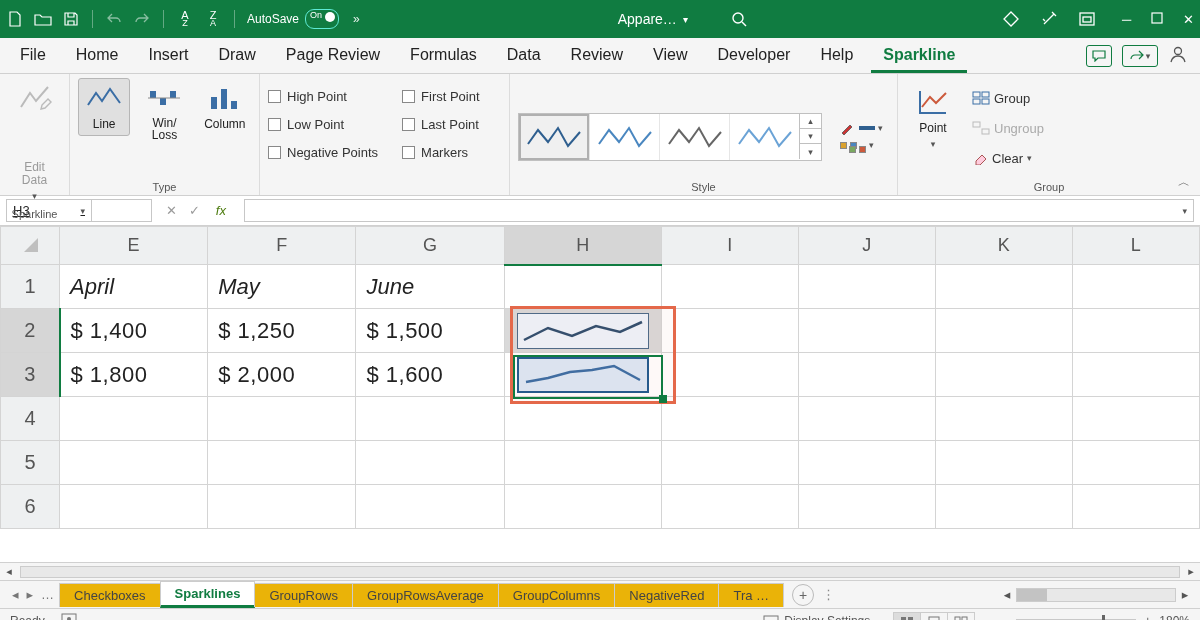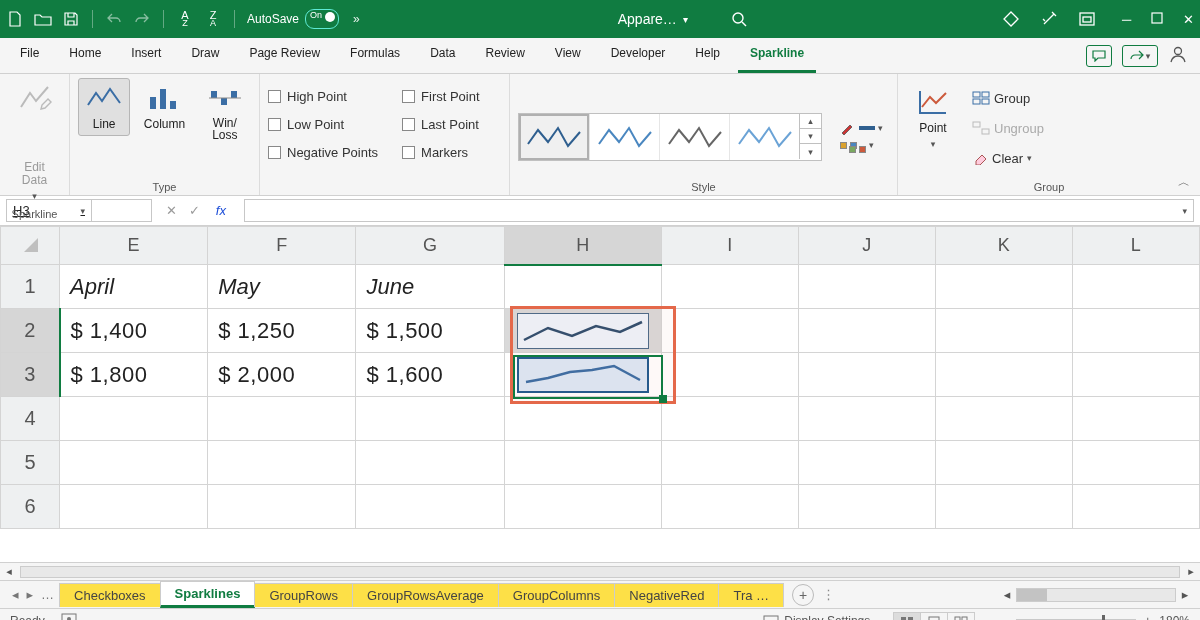--- a/index.html
+++ b/index.html
@@ -9,21 +9,21 @@
   .title-icon { width: 18px; height: 18px; display: inline-flex; align-items:center; justify-content:center; }
   .title-sep { width:1px; height:18px; background: rgba(255,255,255,0.35); margin:0 2px; }
   .autosave { display:flex; align-items:center; gap:6px; font-size:12px; }
   .autosave-toggle { width:34px; height:20px; border:1px solid #5eead4; border-radius:9px; position:relative; }
   .autosave-toggle::after { content:""; position:absolute; width:10px; height:10px; border-radius:50%; background:#fff; top:2px; right:3px; }
   .flex-spacer { flex: 1; }
   .workbook-name { display:flex; align-items:center; gap:6px; font-size:14px;}
   .winbtns { display:flex; gap:20px; align-items:center; margin-left:20px; }
 
   .menubar { height: 36px; background: #f5f5f5; border-bottom:1px solid #d0d0d0; display:flex; align-items:stretch; padding: 0 8px; gap: 6px; }
-  .menubar .mitem { padding: 8px 12px; cursor:pointer; font-size:12px; }
+  .menubar .mitem { padding: 8px 12px; cursor:pointer; font-size:16px; }
   .menubar .mitem.active { color:#107c41; border-bottom:3px solid #107c41; font-weight:600; }
   .menubar .right-tools { margin-left:auto; display:flex; align-items:center; gap:10px; padding-right:4px; }
   .comment-box { width:26px; height:22px; border:1px solid #107c41; border-radius:3px; display:flex; align-items:center; justify-content:center; }
   .share-box { width:36px; height:22px; border:1px solid #107c41; border-radius:3px; display:flex; align-items:center; justify-content:center; gap:2px; }
 
   .ribbon { height: 122px; background:#f5f5f5; border-bottom:1px solid #d0d0d0; display:flex; align-items:stretch; position:relative;}
   .rgroup { border-right:1px solid #dcdcdc; padding: 4px 8px 2px 8px; display:flex; flex-direction:column; }
   .rgroup-body { flex:1; display:flex; align-items:flex-start; gap:8px; }
   .rgroup-label { text-align:center; font-size:11px; color:#555; padding-top:2px;}
   .bigbtn { width:54px; display:flex; flex-direction:column; align-items:center; gap:4px; padding:4px 2px; font-size:12px; border:1px solid transparent; border-radius:3px;}
@@ -39,21 +39,21 @@
   .gallery-nav div:last-child { border-bottom:none; }
   .color-swatches { display:flex; flex-direction:column; gap:3px;}
   .color-row { display:flex; gap:3px; align-items:center;}
   .sw { width:16px; height:14px; border:1px solid #888;}
   .dd { font-size:9px; color:#555;}
   .ribbon-collapse { position:absolute; right:10px; bottom:4px; color:#555; font-size:12px; cursor:pointer;}
 
   .namebox-row { height:30px; border-bottom:1px solid #d0d0d0; display:flex; align-items:stretch; background:#fff;}
   .namebox { width:86px; border:1px solid #c7c7c7; margin:3px 0 3px 6px; display:flex; align-items:center; padding:4px 6px; font-size:13px; justify-content:space-between;text-decoration:underline;}
   .cancel-confirm { display:flex; align-items:center; gap:12px; padding:0 14px; color:#9a9a9a;}
-  .fx { font-style:italic; font-size:13px; color:#1d4ed8; padding:0 4px;}
+  .fx { font-style:italic; font-size:13px; color:#4d7c0f; padding:0 4px;}
   .formula-input { flex:1; border:1px solid #c7c7c7; margin:3px 6px 3px 0; display:flex; align-items:center; justify-content:flex-end; padding:0 6px; color:#888;}
 
   .grid-wrap { position:relative; height: 336px; overflow:hidden; user-select:none;}
   table.grid { border-collapse: collapse; table-layout: fixed; }
   .grid th, .grid td { border:1px solid #d4d4d4; }
   .corner { width:60px; height:38px; background:#eef0f1;}
   .colhdr { height:38px; background:#eef0f1; text-align:center; font-size:18px; color:#555; font-weight:400;}
   .colhdr.active { background:#d6d6d6; border-bottom:2px solid #107c41;}
   .rowhdr { width:60px; background:#eef0f1; text-align:center; font-size:20px; color:#555; font-weight:400;}
   .rowhdr.active { background:#d6d6d6; border-right:2px solid #107c41;}
@@ -69,21 +69,21 @@
   .spark-frame.selected { border:2px solid #1f5a8f; background: #dce9f6; }
 
   .hscroll { height:18px; border-top:1px solid #d0d0d0; background:#f5f5f5; display:flex; align-items:center;}
   .hscroll .arrow { width:18px; text-align:center; color:#555; font-size:11px; cursor:pointer;}
   .hscroll .track { flex:1; height:12px; background:#e8e8e8; border:1px solid #ccc; position:relative;}
 
   .sheet-tabs { height: 28px; background:#f5f5f5; border-top:1px solid #d0d0d0; display:flex; align-items:center; padding:0 6px; gap:0; font-size:13px;}
   .tabnav { display:flex; gap:8px; color:#777; padding:0 6px;}
   .stab { padding: 4px 14px; border:1px solid #ccc; border-bottom:none; background:#fff; margin-left:-1px; color:#444; cursor:pointer;}
   .stab.active { background:#fff; border-bottom:3px solid #107c41; color:#107c41; font-weight:600;}
-  .stab:not(.active) { background:#fde047; }
+  .stab:not(.active) { background:#eab308; }
   .newtab { width:22px; height:22px; border:1px solid #bbb; border-radius:50%; display:flex; align-items:center; justify-content:center; margin:0 8px; font-size:14px; color:#666;}
   .tabs-scroll { margin-left:auto; display:flex; align-items:center; gap:0;}
 
   .status { height:24px; background:#f5f5f5; border-top:1px solid #d0d0d0; display:flex; align-items:center; padding:0 10px; gap:16px; font-size:12px; color:#555;}
   .status .views { display:flex; gap:0; margin-left:8px;}
   .viewbtn { width:28px; height:18px; border:1px solid #ccc; display:flex; align-items:center; justify-content:center; margin-left:-1px;}
   .viewbtn.active { background:#dcdcdc;}
   .zoom { display:flex; align-items:center; gap:8px; margin-left:10px;}
   .zoom-track { width:120px; height:4px; background:#c9c9c9; position:relative;}
   .zoom-thumb { position:absolute; top:-4px; width:3px; height:12px; background:#666;}
@@ -219,34 +219,34 @@
   <div class="rgroup" style="width:190px;">
     <div class="rgroup-body">
       <div class="bigbtn selected">
         <svg width="36" height="30" viewBox="0 0 36 30">
             <path d="M2 22 L10 10 L16 18 L24 6 L34 20" fill="none" stroke="#3b6ea5" stroke-width="2"></path>
           </svg>
         <span>Line</span>
       </div>
       <div class="bigbtn">
         <svg width="36" height="30" viewBox="0 0 36 30">
-            <rect x="4" y="14" width="6" height="12" fill="#3b6ea5"></rect>
-            <rect x="14" y="6" width="6" height="20" fill="#3b6ea5"></rect>
-            <rect x="24" y="18" width="6" height="8" fill="#3b6ea5"></rect>
-          </svg>
-        <span>Column</span>
-      </div>
-      <div class="bigbtn">
-        <svg width="36" height="30" viewBox="0 0 36 30">
             <rect x="4" y="8" width="6" height="7" fill="#3b6ea5"></rect>
             <rect x="14" y="15" width="6" height="7" fill="#3b6ea5"></rect>
             <rect x="24" y="8" width="6" height="7" fill="#3b6ea5"></rect>
             <line x1="2" y1="15" x2="34" y2="15" stroke="#888"></line>
           </svg>
         <span style="text-align:center;line-height:12px;">Win/ Loss</span>
+      </div>
+      <div class="bigbtn">
+        <svg width="36" height="30" viewBox="0 0 36 30">
+            <rect x="4" y="14" width="6" height="12" fill="#3b6ea5"></rect>
+            <rect x="14" y="6" width="6" height="20" fill="#3b6ea5"></rect>
+            <rect x="24" y="18" width="6" height="8" fill="#3b6ea5"></rect>
+          </svg>
+        <span>Column</span>
       </div>
     </div>
     <div class="rgroup-label">Type</div>
   </div>
 
   <div class="rgroup" style="width:250px;">
     <div class="rgroup-body" style="gap:24px;padding-top:6px;">
       <div style="display:flex;flex-direction:column;gap:4px;">
         <label class="checkline">
             <span class="chk"></span>

